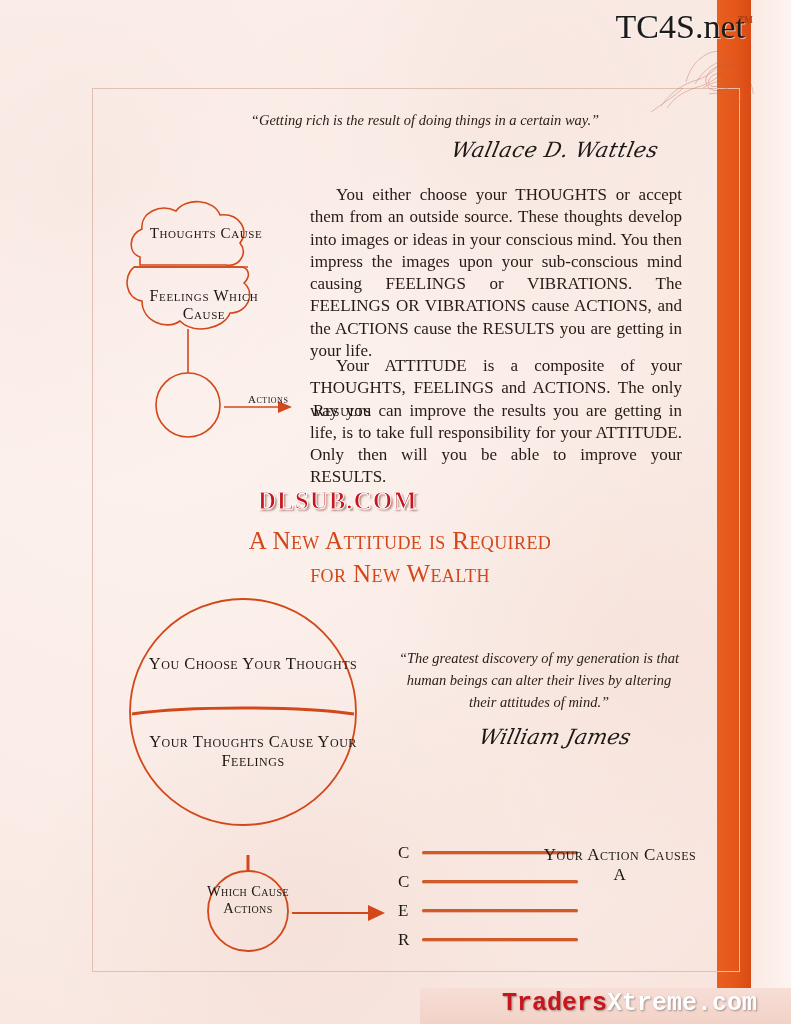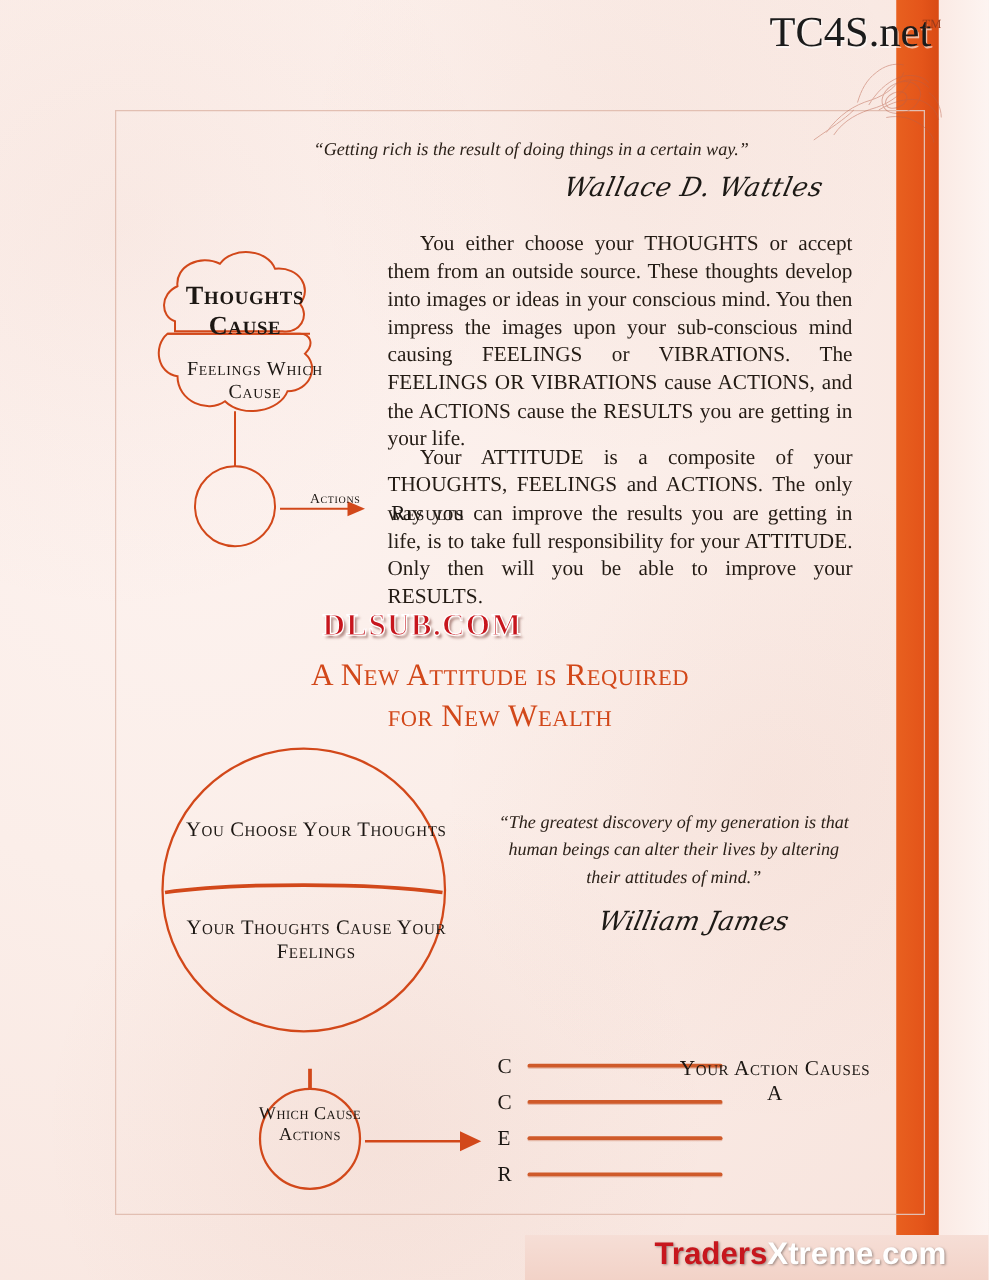--- a/index.html
+++ b/index.html
@@ -140,23 +140,22 @@
   .cloud-label {
     position: absolute;
     text-align: center;
     width: 140px;
     color: #1c1713;
     font-variant: small-caps;
     letter-spacing: 0.6px;
     line-height: 1.12;
   }
   #label-thoughts {
-    left: 6px; top: 30px;
-    font-size: 21px;
-    font-weight: bold;
+    left: 16px; top: 30px;
+    font-size: 15px;
   }
   #label-feelings {
     left: 14px; top: 92px;
     font-size: 16px;
   }
   #label-actions {
     position: absolute;
     left: 128px;
     top: 198px;
     font-size: 11px;
@@ -310,21 +309,21 @@
   }
 
   
   #footer-brand {
     position: absolute;
     left: 0;
     right: 0;
     bottom: 6px;
     text-align: right;
     padding-right: 34px;
-    font-family: Liberation Sans, sans-serif;
+    font-family: Liberation Mono, monospace;
     font-weight: bold;
     font-size: 25px;
     color: #ffffff;
     text-shadow: 1px 1px 2px rgba(0,0,0,0.35);
     z-index: 8;
   }
   #footer-brand .red { color: #c7161d; }
   #footer-bar {
     position: absolute;
     left: 420px;

